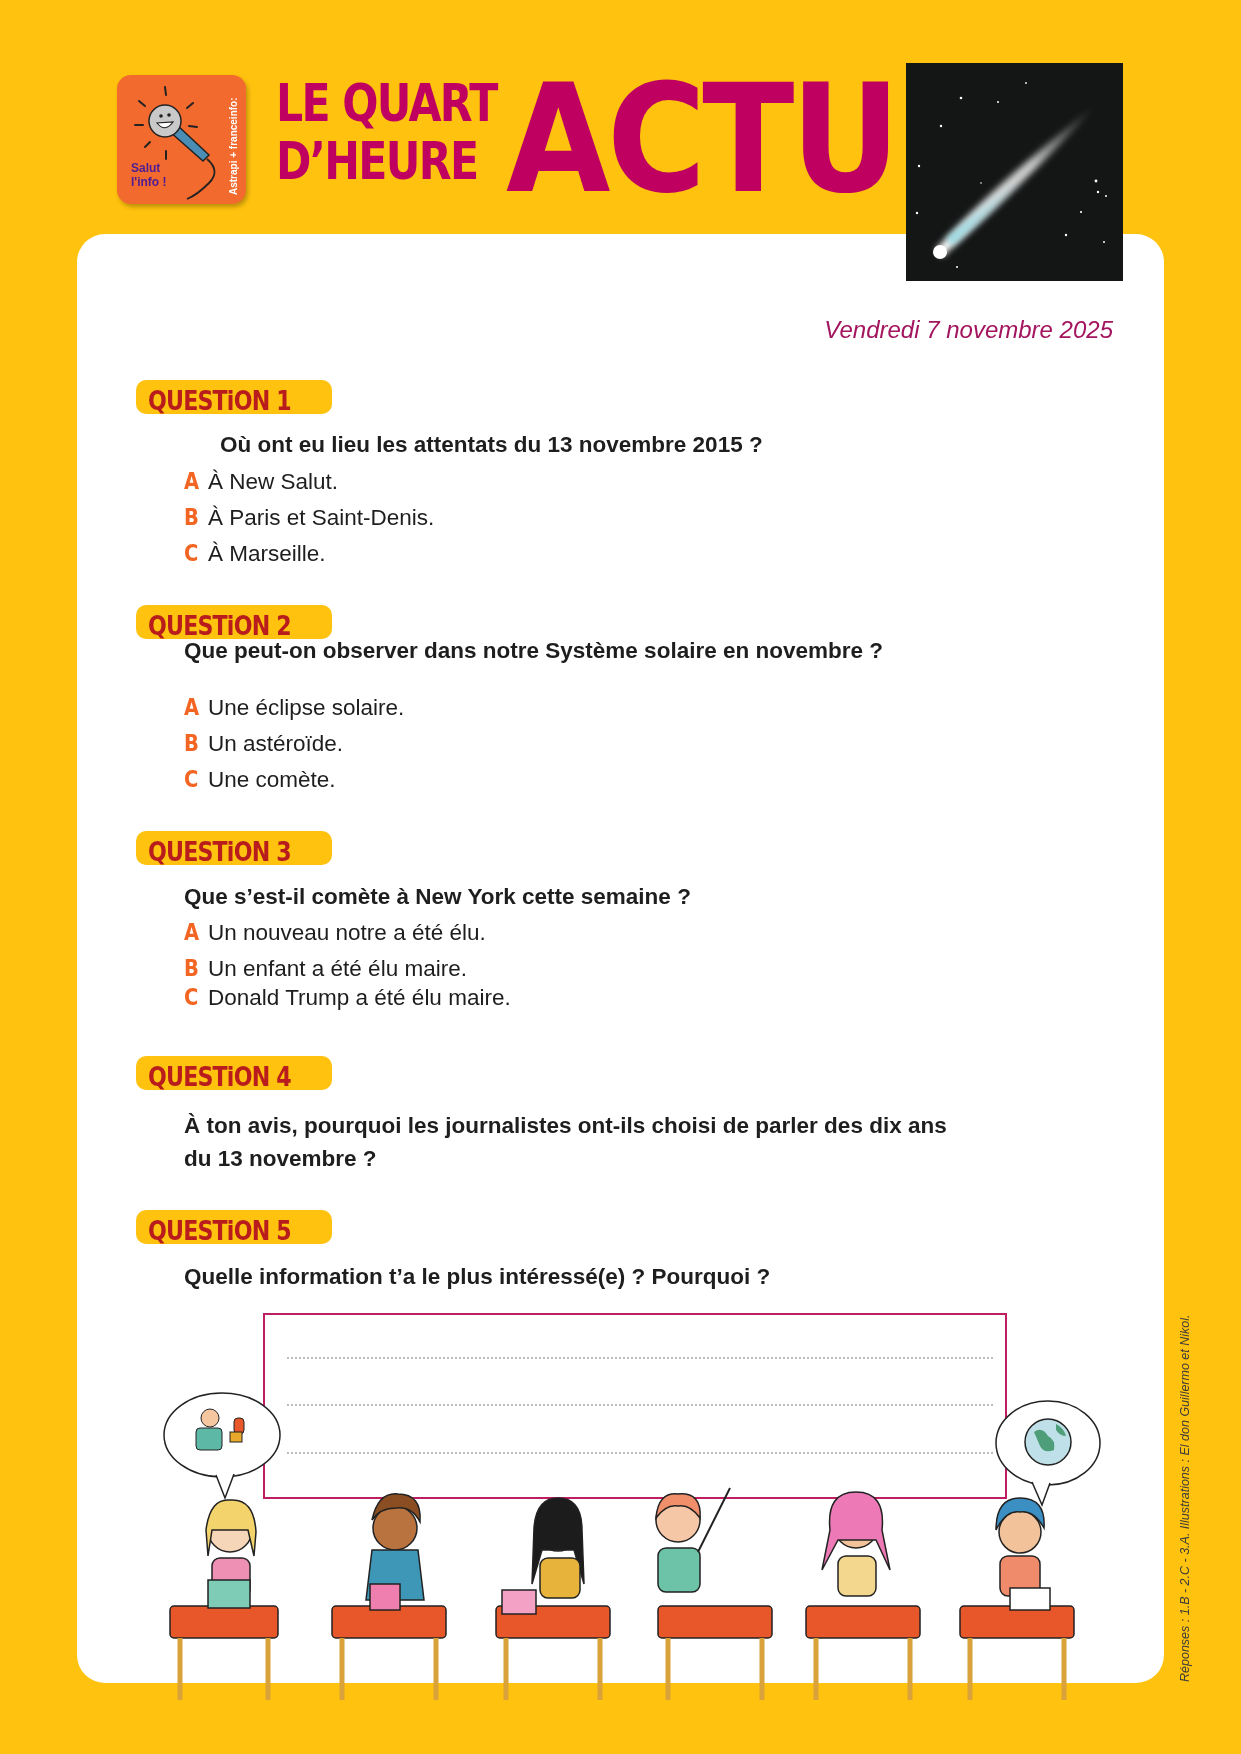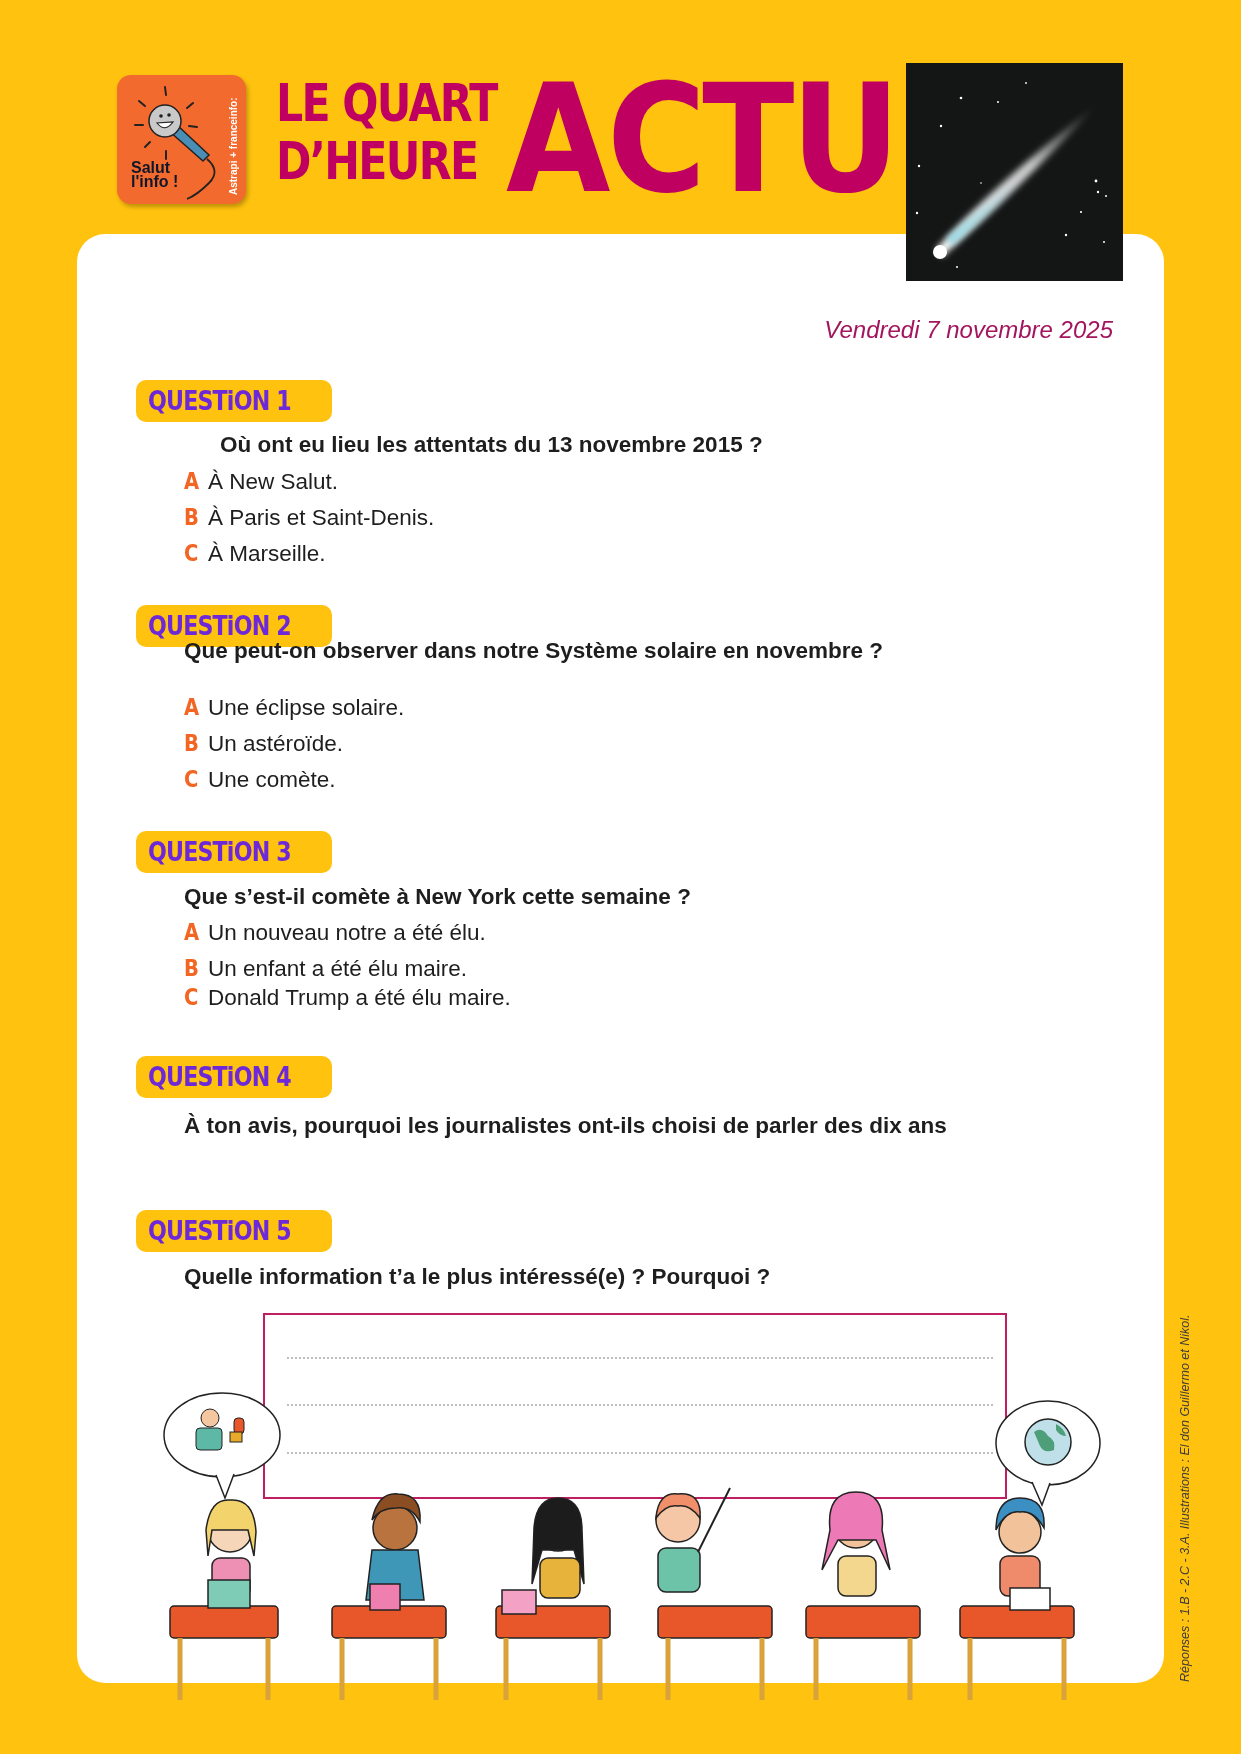--- a/index.html
+++ b/index.html
@@ -11,22 +11,22 @@
   .abs { position:absolute; }
 
   
   .logo {
     left:117px; top:75px; width:129px; height:129px;
     background:#F26A2E; border-radius:14px;
     box-shadow: 2px 3px 4px rgba(0,0,0,0.25);
     overflow:hidden;
   }
   .logo .salut {
-    position:absolute; left:14px; top:86px; color:#0f172a;
-    font-size:16px; line-height:14px; font-weight:bold;
+    position:absolute; left:14px; top:86px; color:#4c1d95;
+    font-size:12px; line-height:14px; font-weight:bold;
   }
   .logo .brand {
     position:absolute; right:4px; top:10px; width:14px; height:110px;
     color:#fff; font-size:10px; font-weight:bold;
     writing-mode:vertical-rl; transform:rotate(180deg);
     white-space:nowrap; text-align:left;
   }
   .logo svg { position:absolute; left:0; top:0; }
 
   .title-small {
@@ -52,23 +52,23 @@
     left:77px; top:234px; width:1087px; height:1449px;
     background:#ffffff; border-radius:28px; z-index:1;
   }
 
   .date {
     right:128px; top:316px; color:#A3155E; font-style:italic;
     font-size:24px; z-index:2;
   }
 
   .badge {
-    left:136px; height:42px; padding:0 10px 0 12px;
+    left:136px; height:34px; padding:0 10px 0 12px;
     background:#FFC20E; border-radius:10px; z-index:2;
-    color:#6d28d9; font-family:"DejaVu Sans", sans-serif;
+    color:#b91c1c; font-family:"DejaVu Sans", sans-serif;
     font-weight:bold; font-size:27px; line-height:41px; letter-spacing:-1px;
     transform-origin:left top;
   }
   .badge span { display:inline-block; transform:scaleX(0.82); transform-origin:left center; }
 
   .qtext {
     left:184px; z-index:2; color:#1e1e1e; font-weight:bold;
     font-size:22.5px; line-height:33px; width:830px;
   }
   .ans {
@@ -188,20 +188,21 @@
 
 <div class="abs badge" style="top:831px;"><span>QUESTiON 3</span></div>
 <div class="abs qtext" style="top:880px;">Que s’est-il comète à New York cette semaine ?</div>
 <div class="abs ans" style="top:917px;"><span class="letter">A</span><span>Un nouveau notre a été élu.</span></div>
 <div class="abs ans" style="top:953px;"><span class="letter">B</span><span>Un enfant a été élu maire.</span></div>
 <div class="abs ans" style="top:982px;"><span class="letter">C</span><span>Donald Trump a été élu maire.</span></div>
 
 <div class="abs badge" style="top:1056px;"><span>QUESTiON 4</span></div>
 <div class="abs qtext" style="top:1109px;">
   <div>À ton avis, pourquoi les journalistes ont-ils choisi de parler des dix ans</div>
+  <div>du 13 novembre ?</div>
 </div>
 
 <div class="abs badge" style="top:1210px;"><span>QUESTiON 5</span></div>
 <div class="abs qtext" style="top:1260px;">Quelle information t’a le plus intéressé(e) ? Pourquoi ?</div>
 
 <div class="abs answer-box">
   <div class="dotline" style="top:42px;"></div>
   <div class="dotline" style="top:89px;"></div>
   <div class="dotline" style="top:137px;"></div>
 </div>

